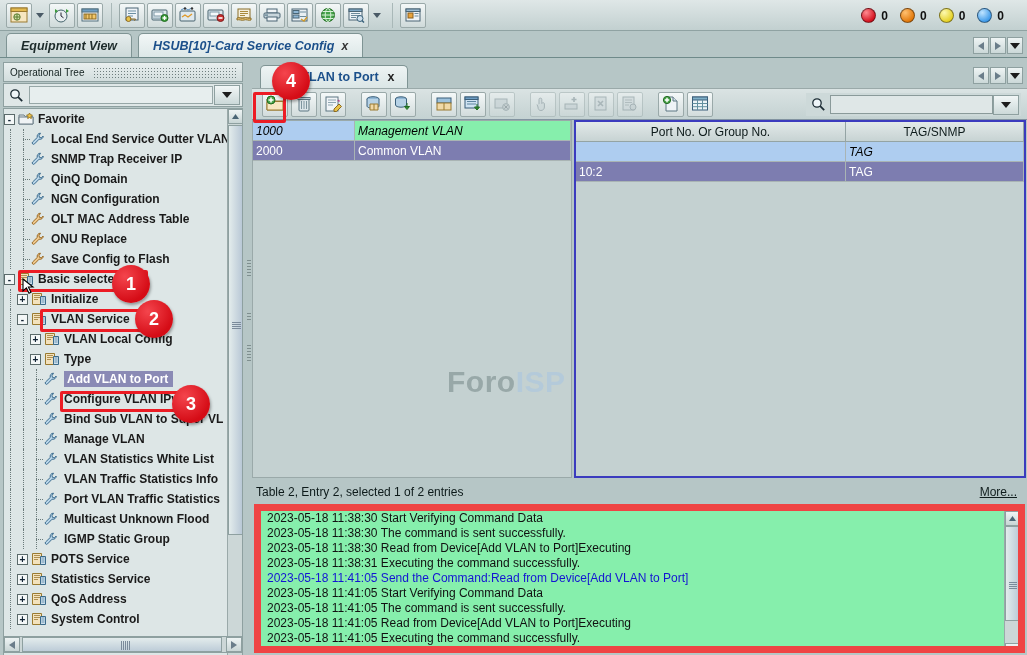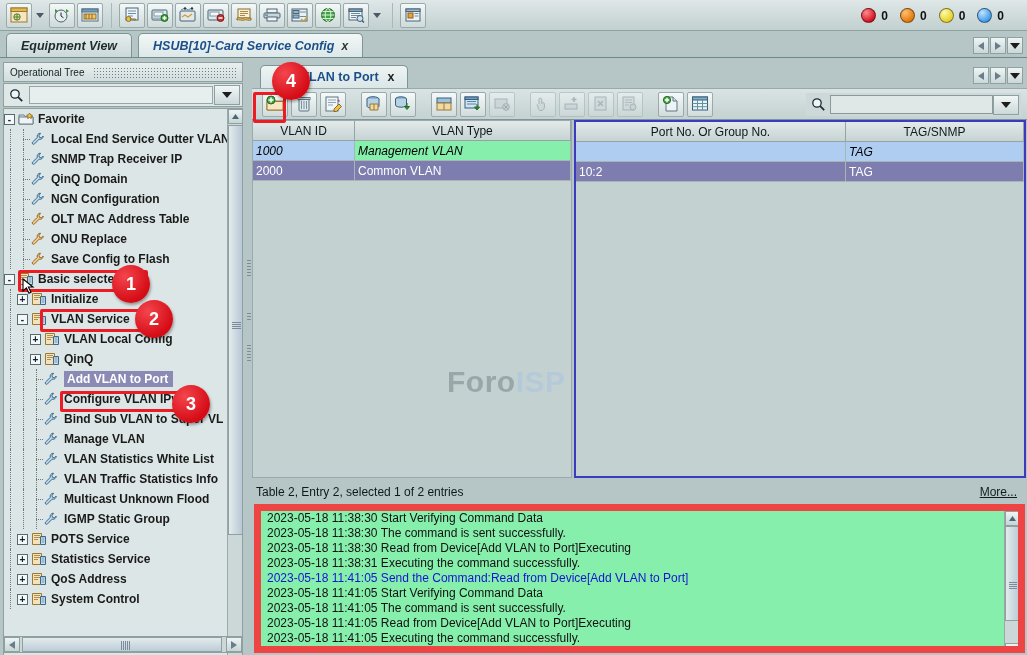--- a/index.html
+++ b/index.html
@@ -535,21 +535,21 @@
             <span class="elbow"></span>
             <span class="exp">+</span>
             <span class="ticon">
               <svg width="16" height="14" viewBox="0 0 16 14">
                 <path d="M1.5 1.5h9v11h-9z" fill="#f3e2bd" stroke="#9a7a30"></path>
                 <path d="M3 3.5h6M3 5.5h6M3 7.5h4" stroke="#b09050"></path>
                 <path d="M9.5 4.5h5v8h-5z" fill="#cfe0ec" stroke="#3a6a8a"></path>
                 <path d="M10.5 6h3M10.5 8h3M10.5 10h3" stroke="#6d96b2"></path>
               </svg>
             </span>
-            <span class="tlabel">QinQ</span>
+            <span class="tlabel">Type</span>
           </div>
           <div class="trow">
             <span class="elbow"></span>
             <span class="elbow"></span>
             <span class="elbow leaf"></span>
             <span class="ticon">
               <svg width="15" height="14" viewBox="0 0 15 14">
                 <path d="M9.5 1.2a3.2 3.2 0 00-3.2 4.2L1.6 10a1.3 1.3 0 101.9 1.9l4.6-4.7a3.2 3.2 0 004.1-3.2l-1.9 1.9-1.8-.5-.5-1.8z" fill="#b9d6ea" stroke="#3c6c8e"></path>
               </svg>
             </span>
@@ -602,20 +602,31 @@
           <div class="trow">
             <span class="elbow"></span>
             <span class="elbow"></span>
             <span class="elbow leaf"></span>
             <span class="ticon">
               <svg width="15" height="14" viewBox="0 0 15 14">
                 <path d="M9.5 1.2a3.2 3.2 0 00-3.2 4.2L1.6 10a1.3 1.3 0 101.9 1.9l4.6-4.7a3.2 3.2 0 004.1-3.2l-1.9 1.9-1.8-.5-.5-1.8z" fill="#b9d6ea" stroke="#3c6c8e"></path>
               </svg>
             </span>
             <span class="tlabel">VLAN Traffic Statistics Info</span>
+          </div>
+          <div class="trow">
+            <span class="elbow"></span>
+            <span class="elbow"></span>
+            <span class="elbow leaf"></span>
+            <span class="ticon">
+              <svg width="15" height="14" viewBox="0 0 15 14">
+                <path d="M9.5 1.2a3.2 3.2 0 00-3.2 4.2L1.6 10a1.3 1.3 0 101.9 1.9l4.6-4.7a3.2 3.2 0 004.1-3.2l-1.9 1.9-1.8-.5-.5-1.8z" fill="#b9d6ea" stroke="#3c6c8e"></path>
+              </svg>
+            </span>
+            <span class="tlabel">Port VLAN Traffic Statistics</span>
           </div>
           <div class="trow">
             <span class="elbow"></span>
             <span class="elbow"></span>
             <span class="elbow leaf"></span>
             <span class="ticon">
               <svg width="15" height="14" viewBox="0 0 15 14">
                 <path d="M9.5 1.2a3.2 3.2 0 00-3.2 4.2L1.6 10a1.3 1.3 0 101.9 1.9l4.6-4.7a3.2 3.2 0 004.1-3.2l-1.9 1.9-1.8-.5-.5-1.8z" fill="#b9d6ea" stroke="#3c6c8e"></path>
               </svg>
             </span>
@@ -851,24 +862,20 @@
         </span>
         <input type="text" value="" placeholder="" style="">
         <span class="combo-btn">
             <span class="tri-d"></span>
           </span>
       </div>
     </div>
 
     <div class="tables">
       <div class="tbl left">
-        <div class="thead">
-          <div class="th" style="width:102px;">VLAN ID</div>
-          <div class="th" style="width:216px;">VLAN Type</div>
-        </div>
         <div class="trow-d row-alt row-gray">
           <div class="td" style="width:102px;">1000</div>
           <div class="td gray" style="width:216px;">Management VLAN</div>
         </div>
         <div class="trow-d row-sel">
           <div class="td" style="width:102px;">2000</div>
           <div class="td" style="width:216px;">Common VLAN</div>
         </div>
       </div>
 

